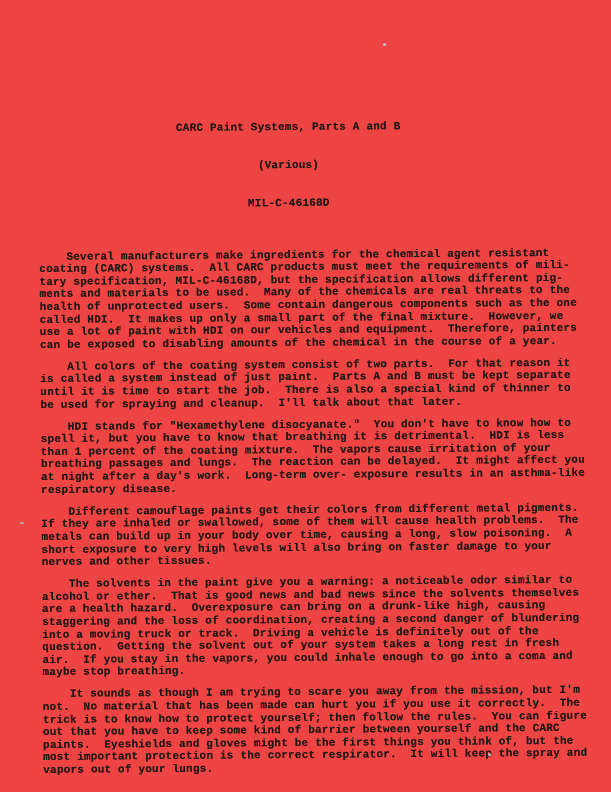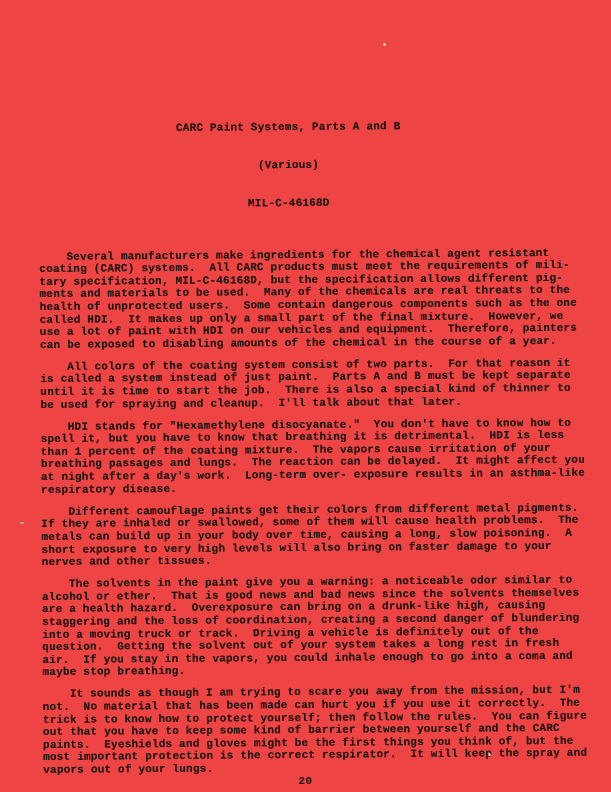--- a/index.html
+++ b/index.html
@@ -102,18 +102,17 @@
 maybe stop breathing.</div>
     <div class="para">    It sounds as though I am trying to scare you away from the mission, but I'm
 not.  No material that has been made can hurt you if you use it correctly.  The
 trick is to know how to protect yourself; then follow the rules.  You can figure
 out that you have to keep some kind of barrier between yourself and the CARC
 paints.  Eyeshields and gloves might be the first things you think of, but the
 most important protection is the correct respirator.  It will keep the spray and
 vapors out of your lungs.</div>
   </div>
 
-  <div class="page-number">20</div>
 
   <div class="speck s1"></div>
   <div class="speck s2"></div>
   <div class="speck s3"></div>
 </div>
 
 </body></html>

